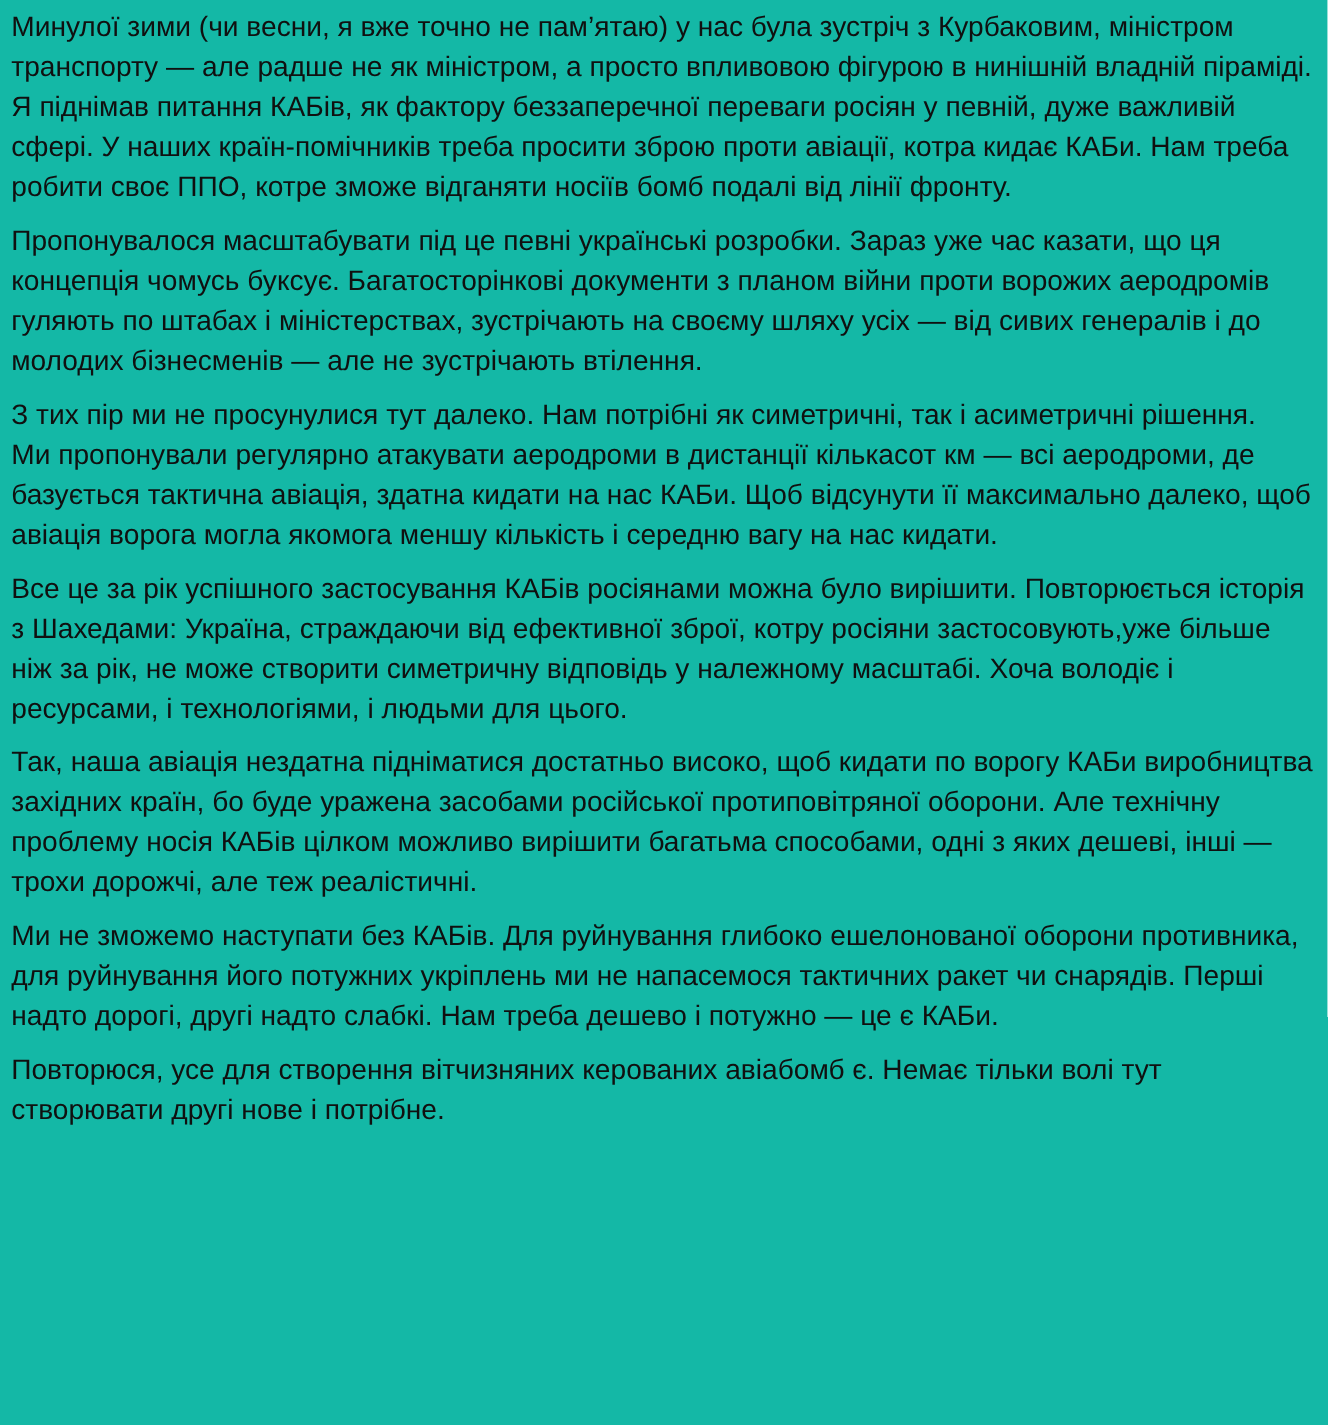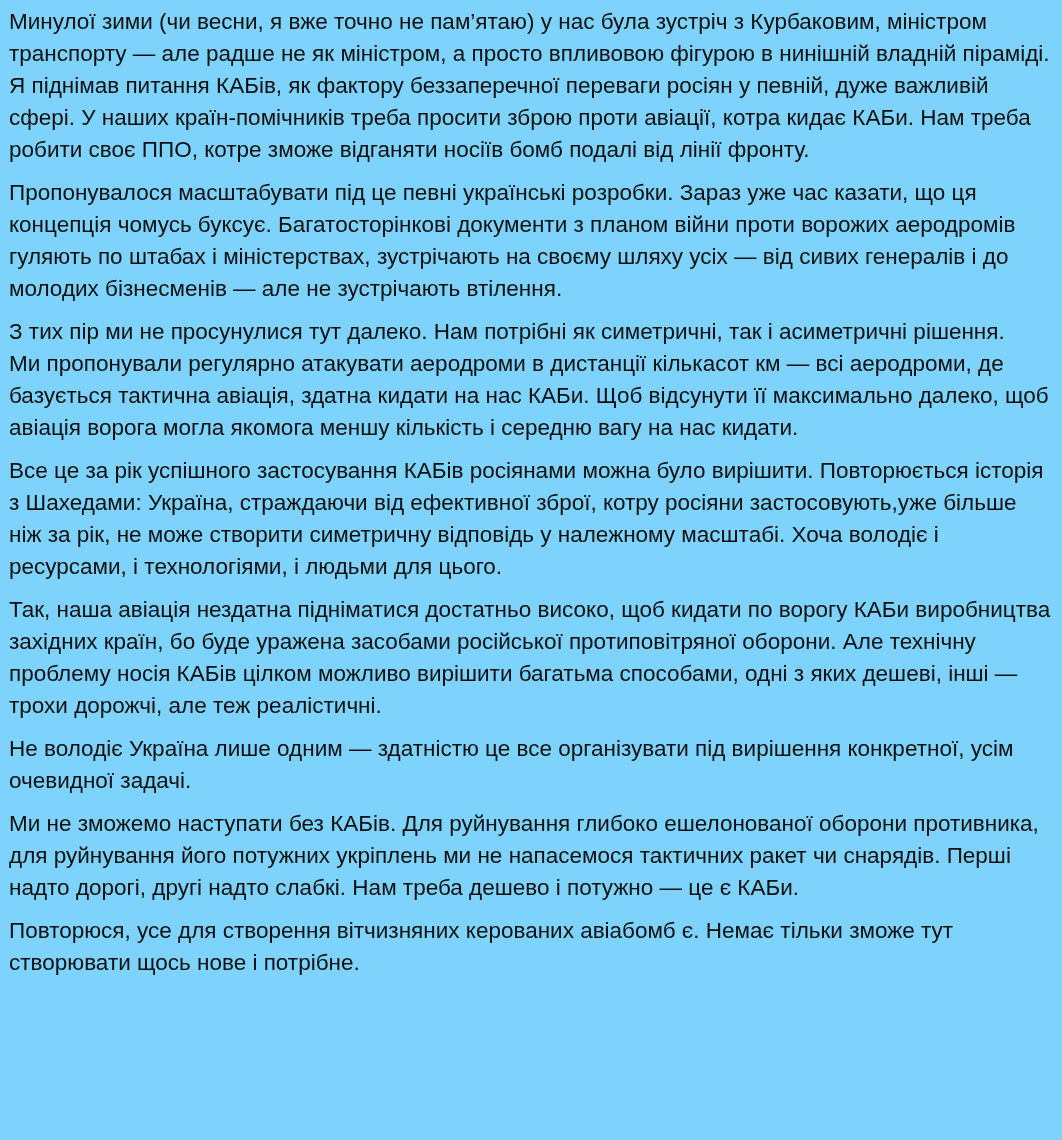--- a/index.html
+++ b/index.html
@@ -5,21 +5,21 @@
 <style>
   html, body {
     margin: 0;
     padding: 0;
     background: #ffffff;
   }
   .page {
     width: 1062px;
     height: 1140px;
     box-sizing: border-box;
-    background: #7dd3fc;
+    background: #14b8a6;
     padding: 6px 10px 0 9px;
     overflow: hidden;
   }
   .post-text {
     font-family: "Liberation Sans", "DejaVu Sans", sans-serif;
     font-size: 22.5px;
     line-height: 32px;
     color: #101010;
     font-weight: 400;
     letter-spacing: 0;
@@ -37,17 +37,16 @@
 <body>
 
 <div class="page">
   <article class="post-text">
     <p>Минулої зими (чи весни, я вже точно не пам’ятаю) у нас була зустріч з Курбаковим, міністром транспорту — але радше не як міністром, а просто впливовою фігурою в нинішній владній піраміді. Я піднімав питання КАБів, як фактору беззаперечної переваги росіян у певній, дуже важливій сфері. У наших країн-помічників треба просити зброю проти авіації, котра кидає КАБи. Нам треба робити своє ППО, котре зможе відганяти носіїв бомб подалі від лінії фронту.</p>
     <p>Пропонувалося масштабувати під це певні українські розробки. Зараз уже час казати, що ця концепція чомусь буксує. Багатосторінкові документи з планом війни проти ворожих аеродромів гуляють по штабах і міністерствах, зустрічають на своєму шляху усіх — від сивих генералів і до молодих бізнесменів — але не зустрічають втілення.</p>
     <p>З тих пір ми не просунулися тут далеко. Нам потрібні як симетричні, так і асиметричні рішення.
 Ми пропонували регулярно атакувати аеродроми в дистанції кількасот км — всі аеродроми, де базується тактична авіація, здатна кидати на нас КАБи. Щоб відсунути її максимально далеко, щоб авіація ворога могла якомога меншу кількість і середню вагу на нас кидати.</p>
     <p>Все це за рік успішного застосування КАБів росіянами можна було вирішити. Повторюється історія з Шахедами: Україна, страждаючи від ефективної зброї, котру росіяни застосовують,уже більше ніж за рік, не може створити симетричну відповідь у належному масштабі. Хоча володіє і ресурсами, і технологіями, і людьми для цього.</p>
     <p>Так, наша авіація нездатна підніматися достатньо високо, щоб кидати по ворогу КАБи виробництва західних країн, бо буде уражена засобами російської протиповітряної оборони. Але технічну проблему носія КАБів цілком можливо вирішити багатьма способами, одні з яких дешеві, інші — трохи дорожчі, але теж реалістичні.</p>
-    <p>Не володіє Україна лише одним — здатністю це все організувати під вирішення конкретної, усім очевидної задачі.</p>
     <p>Ми не зможемо наступати без КАБів. Для руйнування глибоко ешелонованої оборони противника, для руйнування його потужних укріплень ми не напасемося тактичних ракет чи снарядів. Перші надто дорогі, другі надто слабкі. Нам треба дешево і потужно — це є КАБи.</p>
-    <p>Повторюся, усе для створення вітчизняних керованих авіабомб є. Немає тільки зможе тут створювати щось нове і потрібне.</p>
+    <p>Повторюся, усе для створення вітчизняних керованих авіабомб є. Немає тільки волі тут створювати другі нове і потрібне.</p>
   </article>
 </div>
 
 </body></html>

